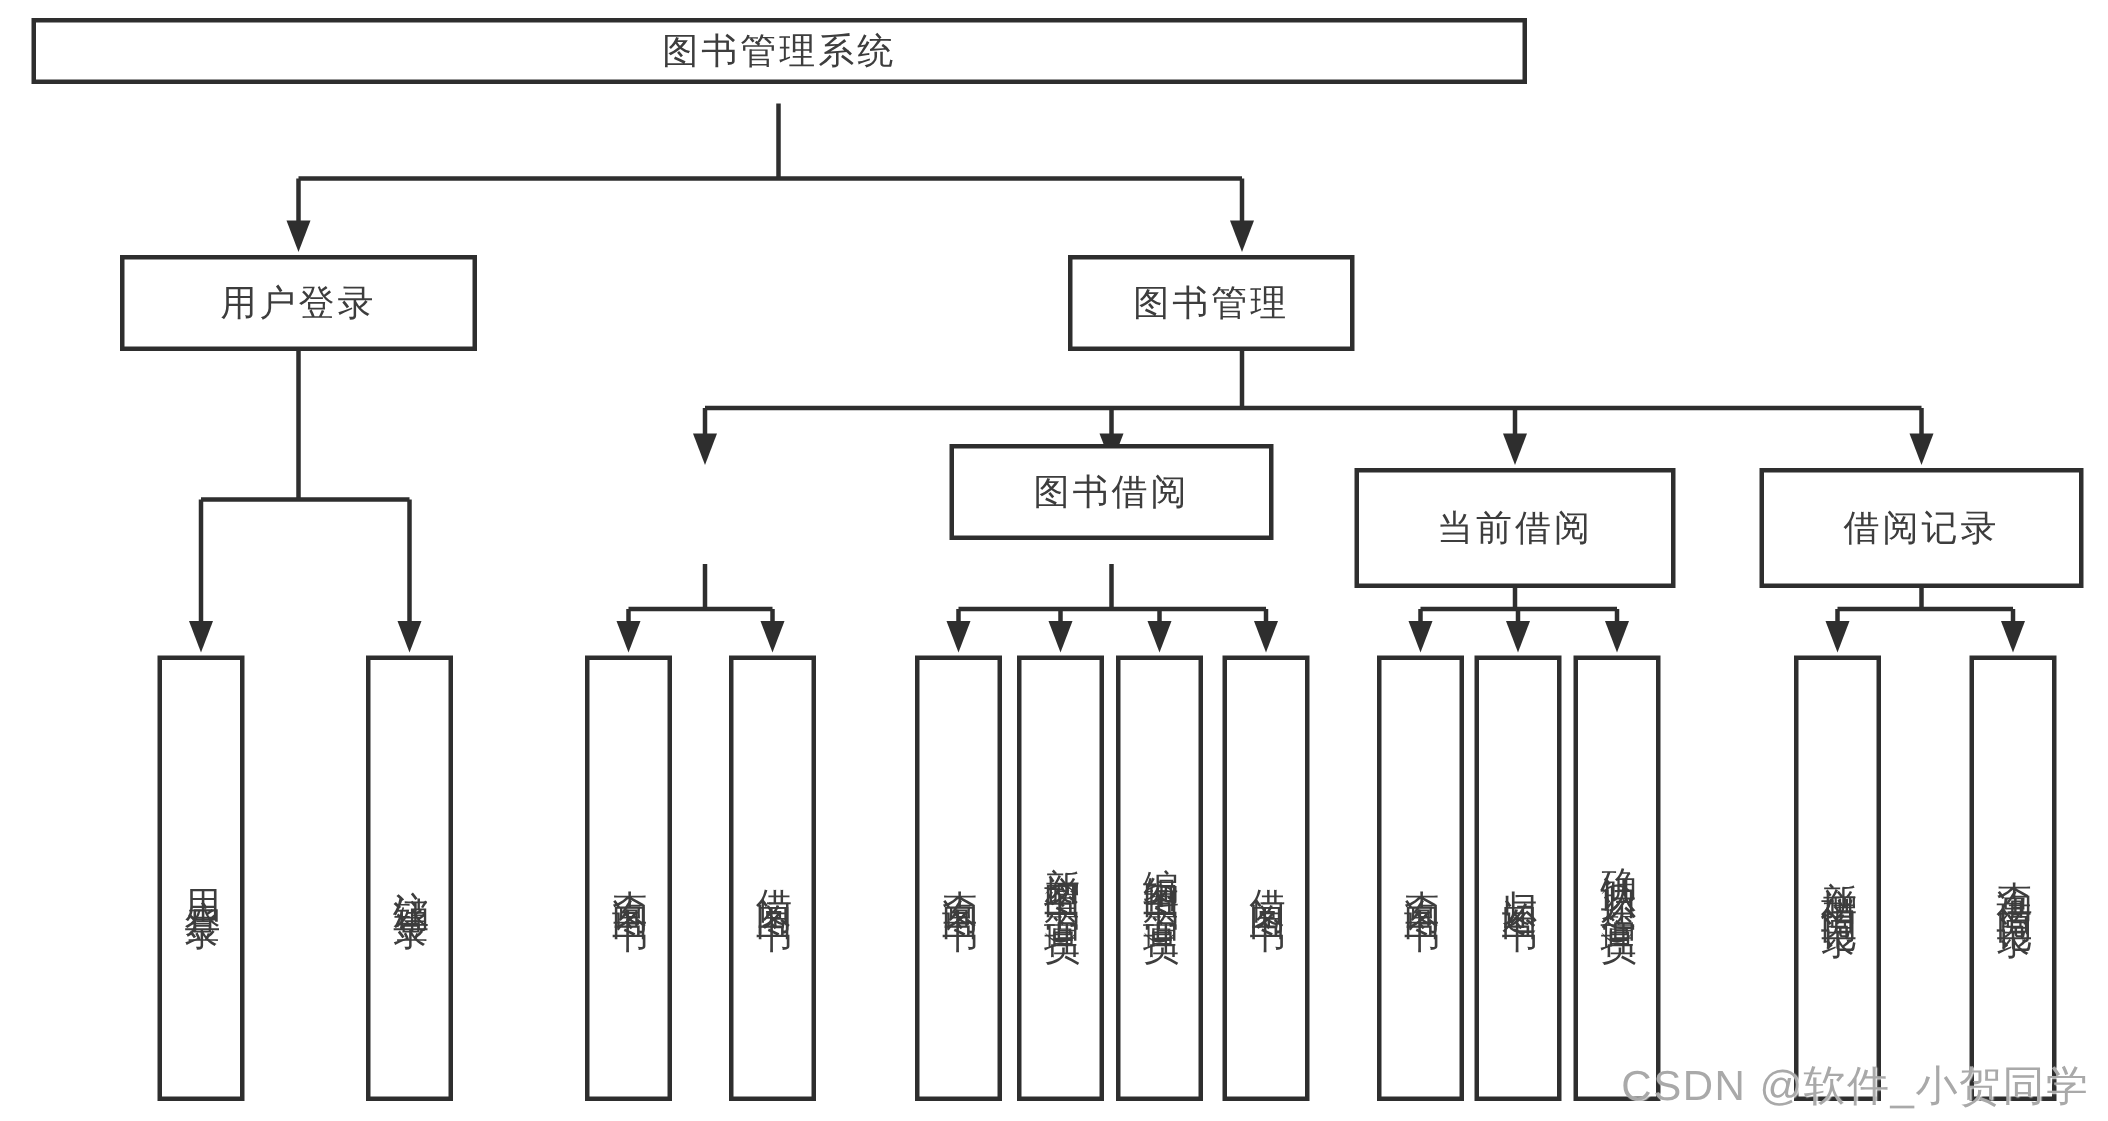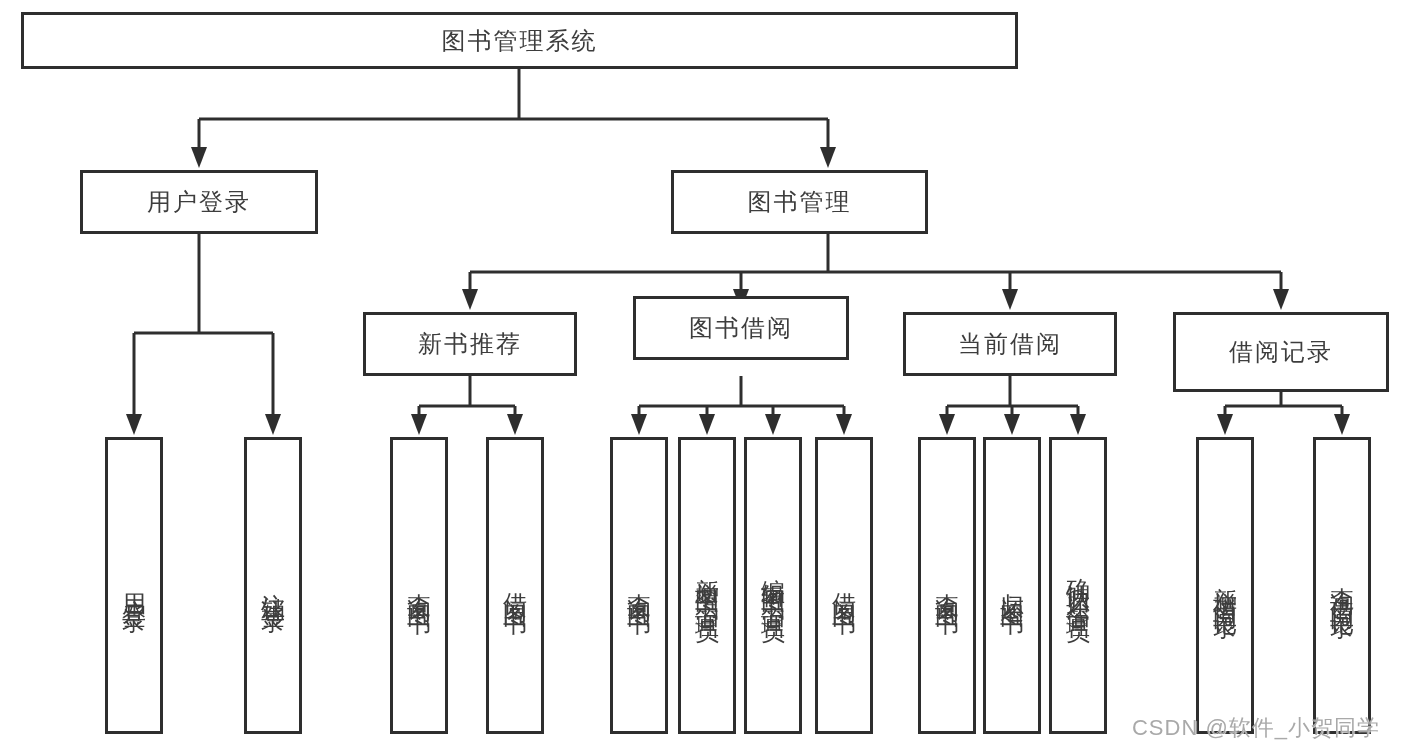--- a/index.html
+++ b/index.html
@@ -27,36 +27,36 @@
     font-size:24px;letter-spacing:2px;
   }
   .v{
     writing-mode:vertical-rl;
     text-orientation:mixed;
     text-align:center;
     font-size:24px;letter-spacing:6px;
     line-height:52px;
   }
   
-  #n-root {left:21px;  top:12px;  width:997px;height:57px;justify-content:center;}
+  #n-root {left:21px;  top:12px;  width:997px;height:44px;justify-content:center;}
   #n-b0   {left:80px;  top:170px; width:238px;height:64px;}
-  #n-b1   {left:671px; top:170px; width:257px;height:64px;}
+  #n-b1   {left:712px; top:170px; width:191px;height:64px;}
   #n-c0   {left:363px; top:312px; width:214px;height:64px;}
   #n-c1   {left:633px; top:296px; width:216px;height:64px;}
-  #n-c2   {left:903px; top:312px; width:214px;height:64px;}
+  #n-c2   {left:903px; top:312px; width:214px;height:80px;}
   #n-c3   {left:1173px;top:312px; width:216px;height:80px;}
   .leaf   {top:437px;width:58px;height:297px;}
   #n-b0l0 {left:105px;}  #n-b0l1 {left:244px;}
   #n-c0l0 {left:390px;}  #n-c0l1 {left:486px;}
   #n-c1l0 {left:610px;}  #n-c1l1 {left:678px;}  #n-c1l2 {left:744px;}  #n-c1l3 {left:815px;}
   #n-c2l0 {left:918px;}  #n-c2l1 {left:983px;}  #n-c2l2 {left:1049px;}
   #n-c3l0 {left:1196px;} #n-c3l1 {left:1313px;}
   .watermark{
-    position:absolute;right:25px;bottom:4px;
-    font-size:22px;letter-spacing:1px;
+    position:absolute;right:12px;bottom:4px;
+    font-size:28px;letter-spacing:1px;
     color:var(--watermark,#a9a9a9);
     text-shadow:1px 1px 1px rgba(255,255,255,0.85);
     white-space:nowrap;
   }
 </style>
 </head>
 <body>
 
 <div class="canvas">
 
@@ -119,23 +119,20 @@
     <span>图书管理系统</span>
   </div>
 
   <div class="box h" id="n-b0">
     <span>用户登录</span>
   </div>
   <div class="box h" id="n-b1">
     <span>图书管理</span>
   </div>
 
-  <div class="box h" id="n-c0">
-    <span>新书推荐</span>
-  </div>
   <div class="box h" id="n-c1">
     <span>图书借阅</span>
   </div>
   <div class="box h" id="n-c2">
     <span>当前借阅</span>
   </div>
   <div class="box h" id="n-c3">
     <span>借阅记录</span>
   </div>
 

